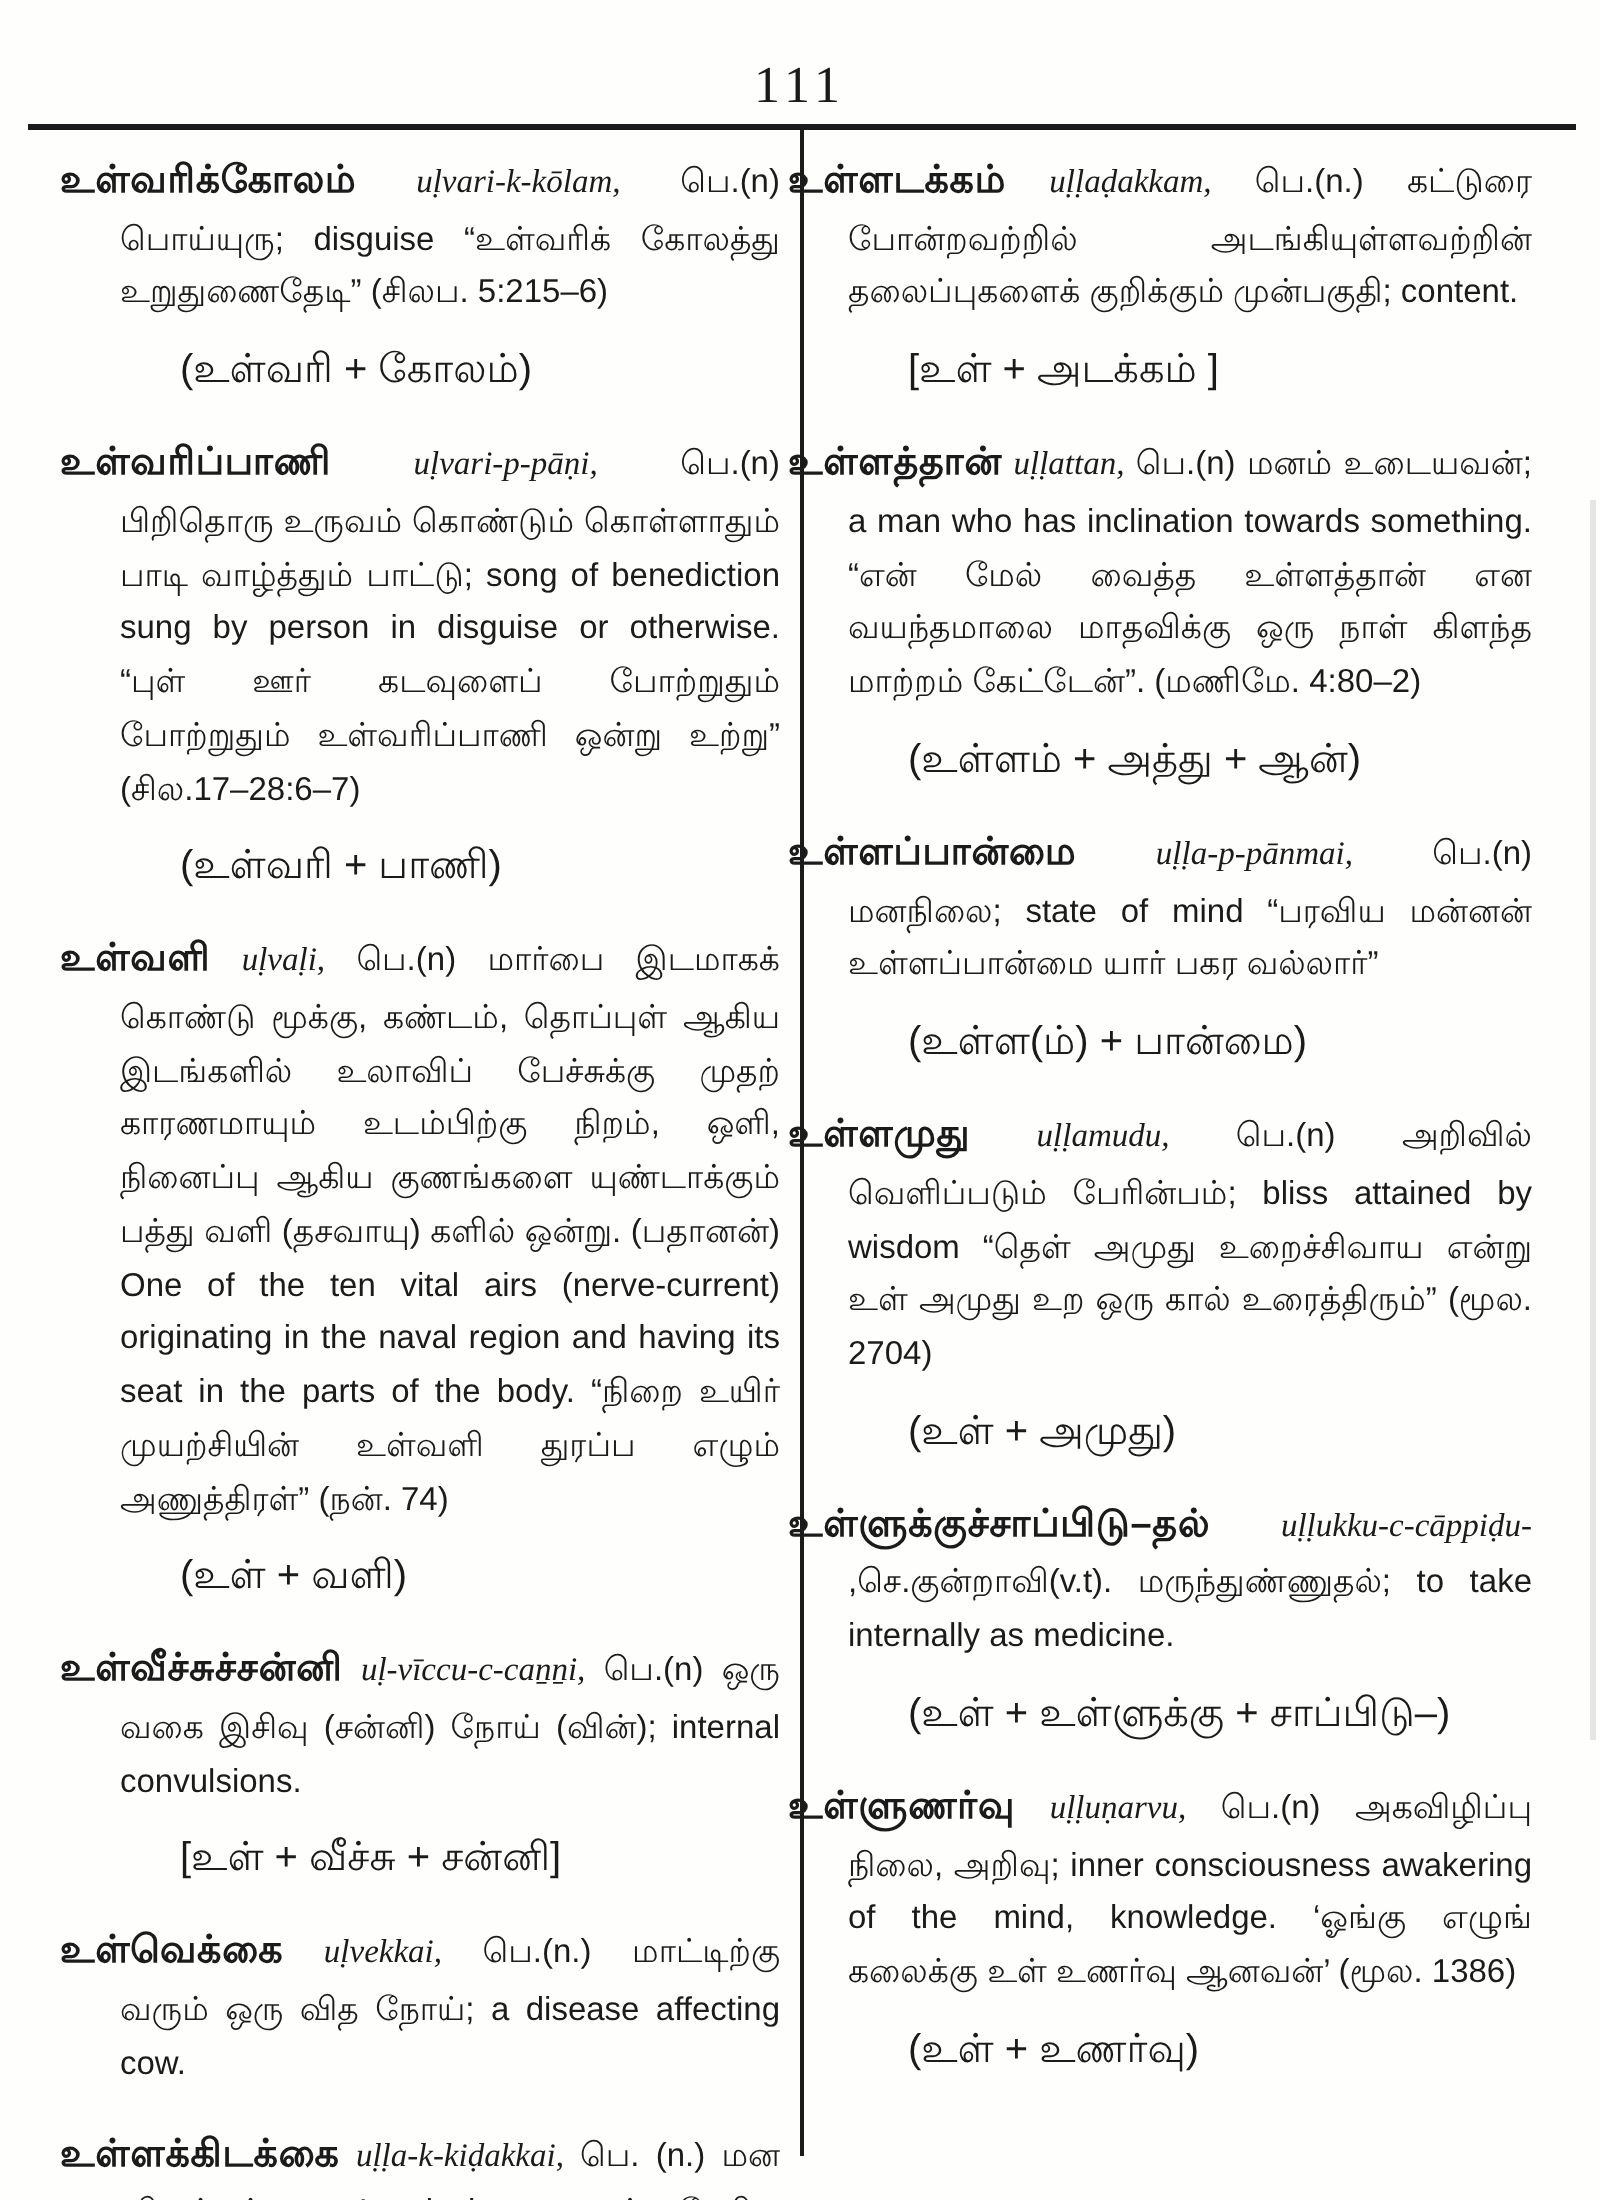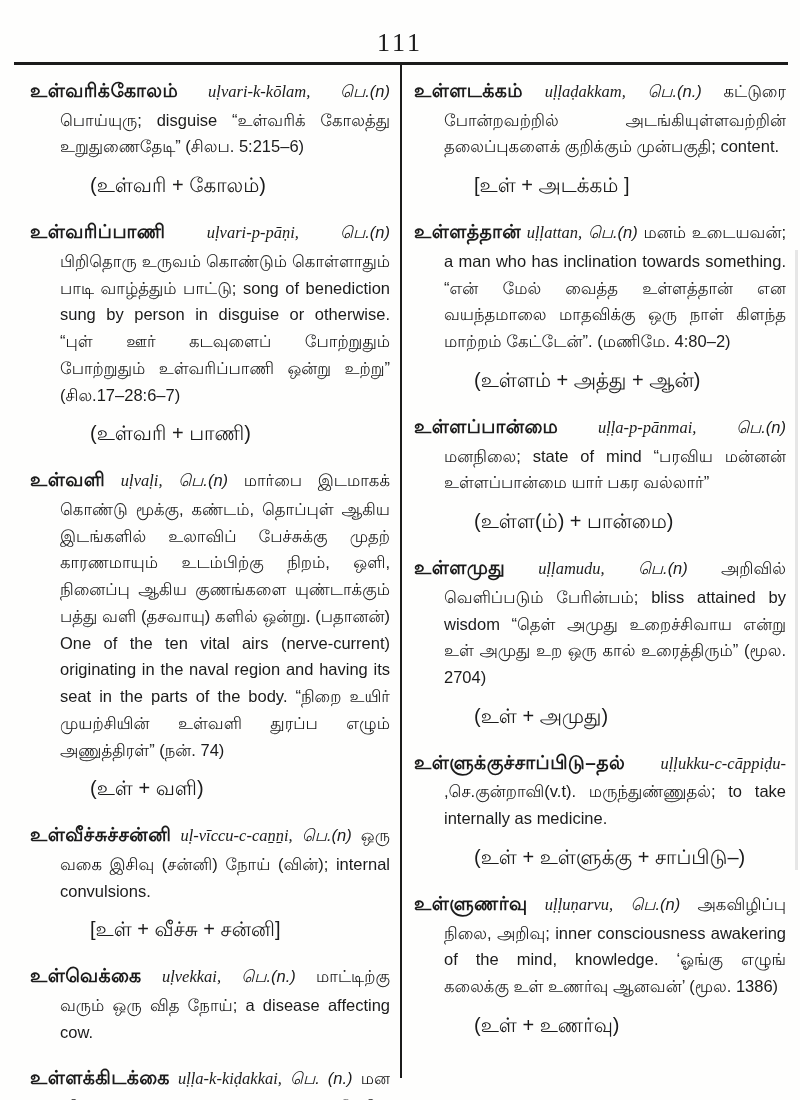--- a/index.html
+++ b/index.html
@@ -50,38 +50,38 @@
     width: 3px;
     height: 620px;
     background: #c9c9c9;
     opacity: .45;
   }
   .col {
     position: absolute;
     top: 76px;
   }
   .col-left  { left: 30px;  width: 360px; }
-  .col-right { left: 414px; width: 372px; }
+  .col-right { left: 394px; width: 372px; }
   .entry { margin: 0 0 17px 0; }
   .entry-text {
     margin: 0;
     padding-left: 30px;
     text-indent: -30px;
     font-size: 16.5px;
     line-height: 1.62;
     text-align: justify;
     text-justify: inter-word;
   }
   .headword {
     font-weight: bold;
     font-size: 19px;
     letter-spacing: .4px;
   }
   .translit { font-style: italic; font-family: Liberation Serif, serif; }
-  .pos { white-space: nowrap; font-style: italic; }
+  .pos { white-space: nowrap; }
   .etym {
     margin: 10px 0 0 60px;
     font-size: 20px;
     line-height: 1.5;
   }
   .etym.italic { }
 </style>
 </head>
 <body>
 

